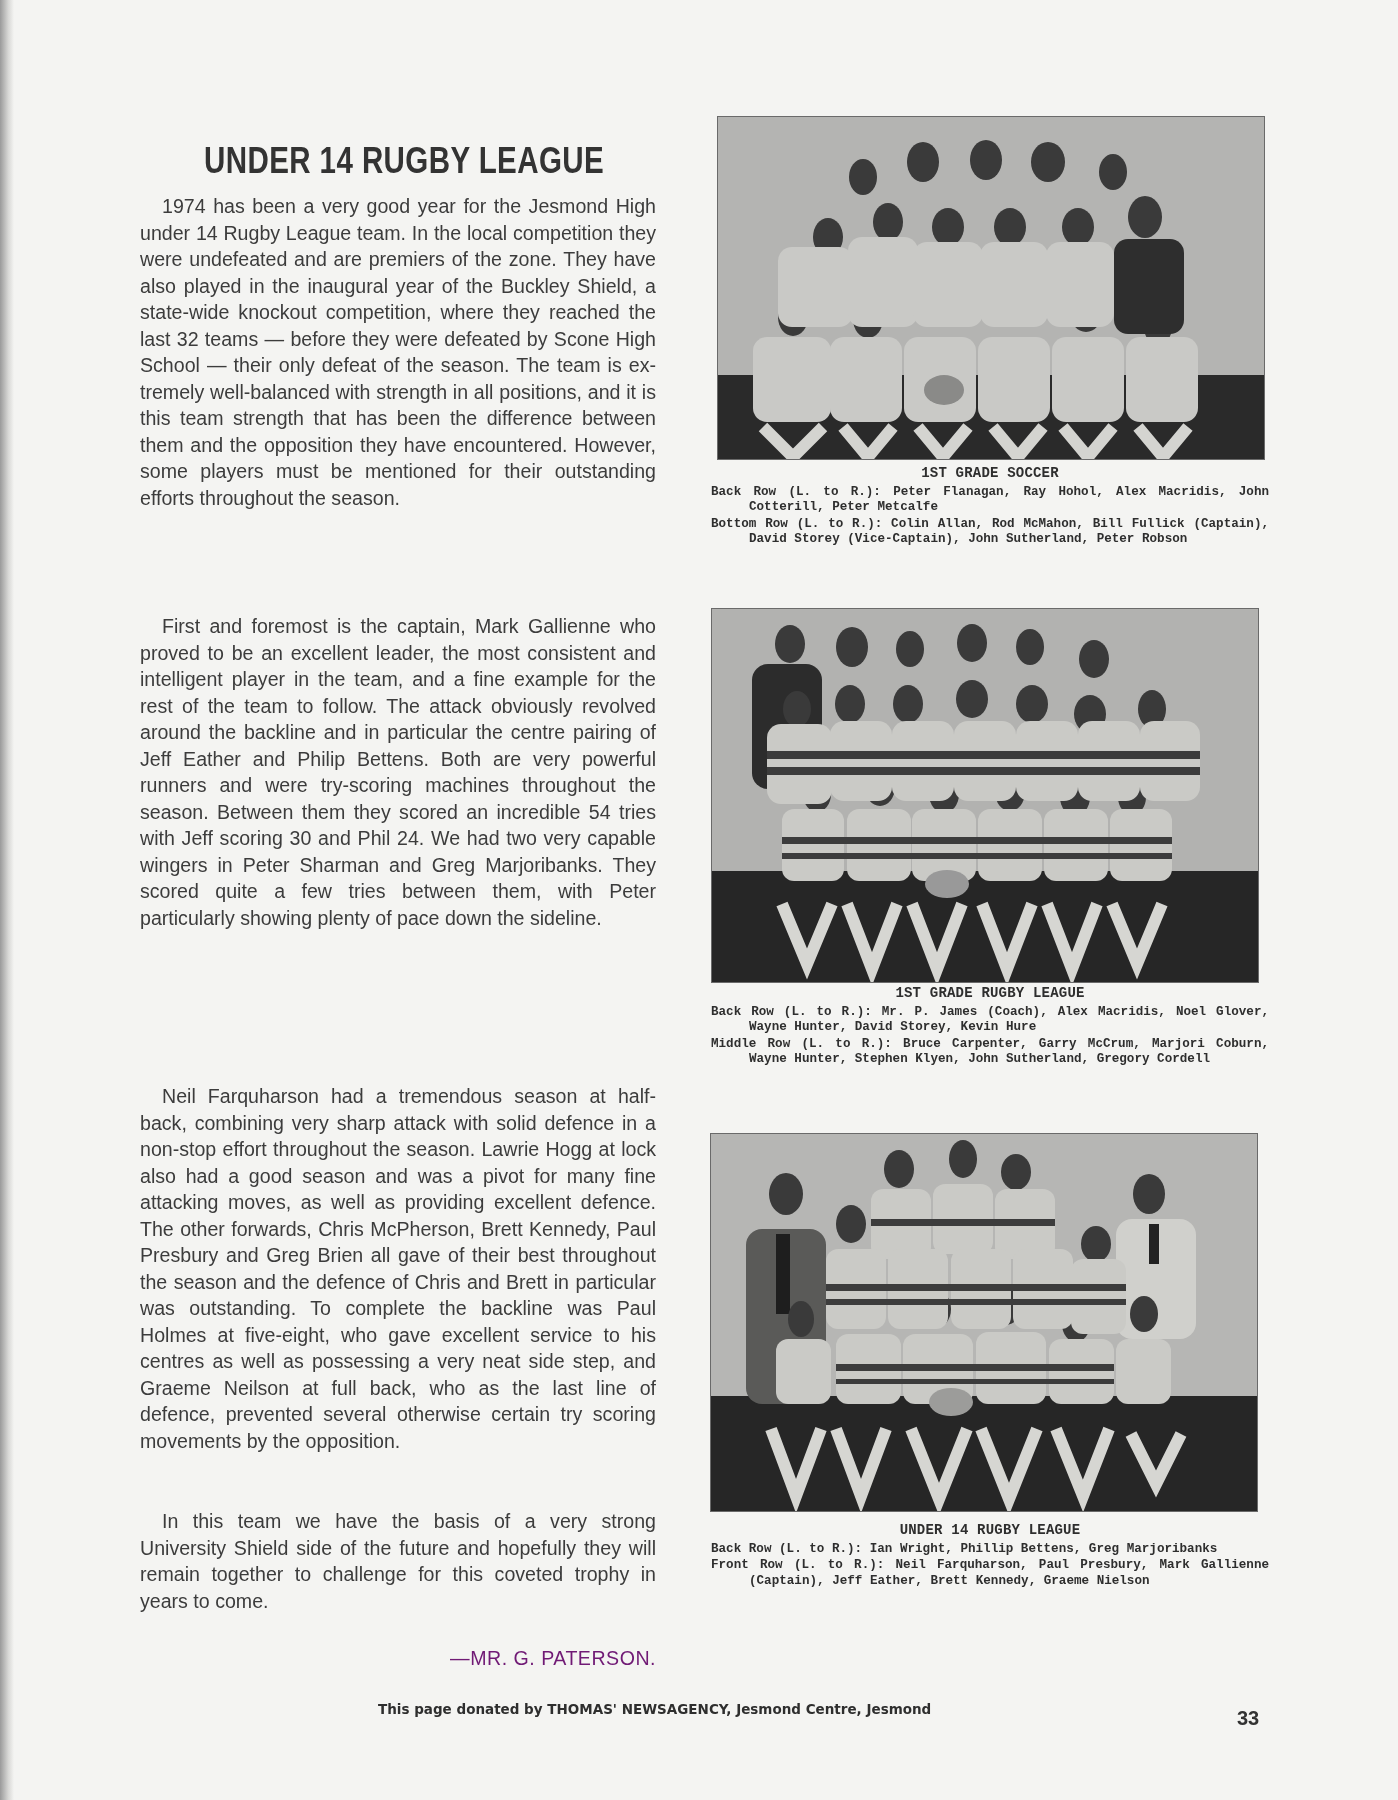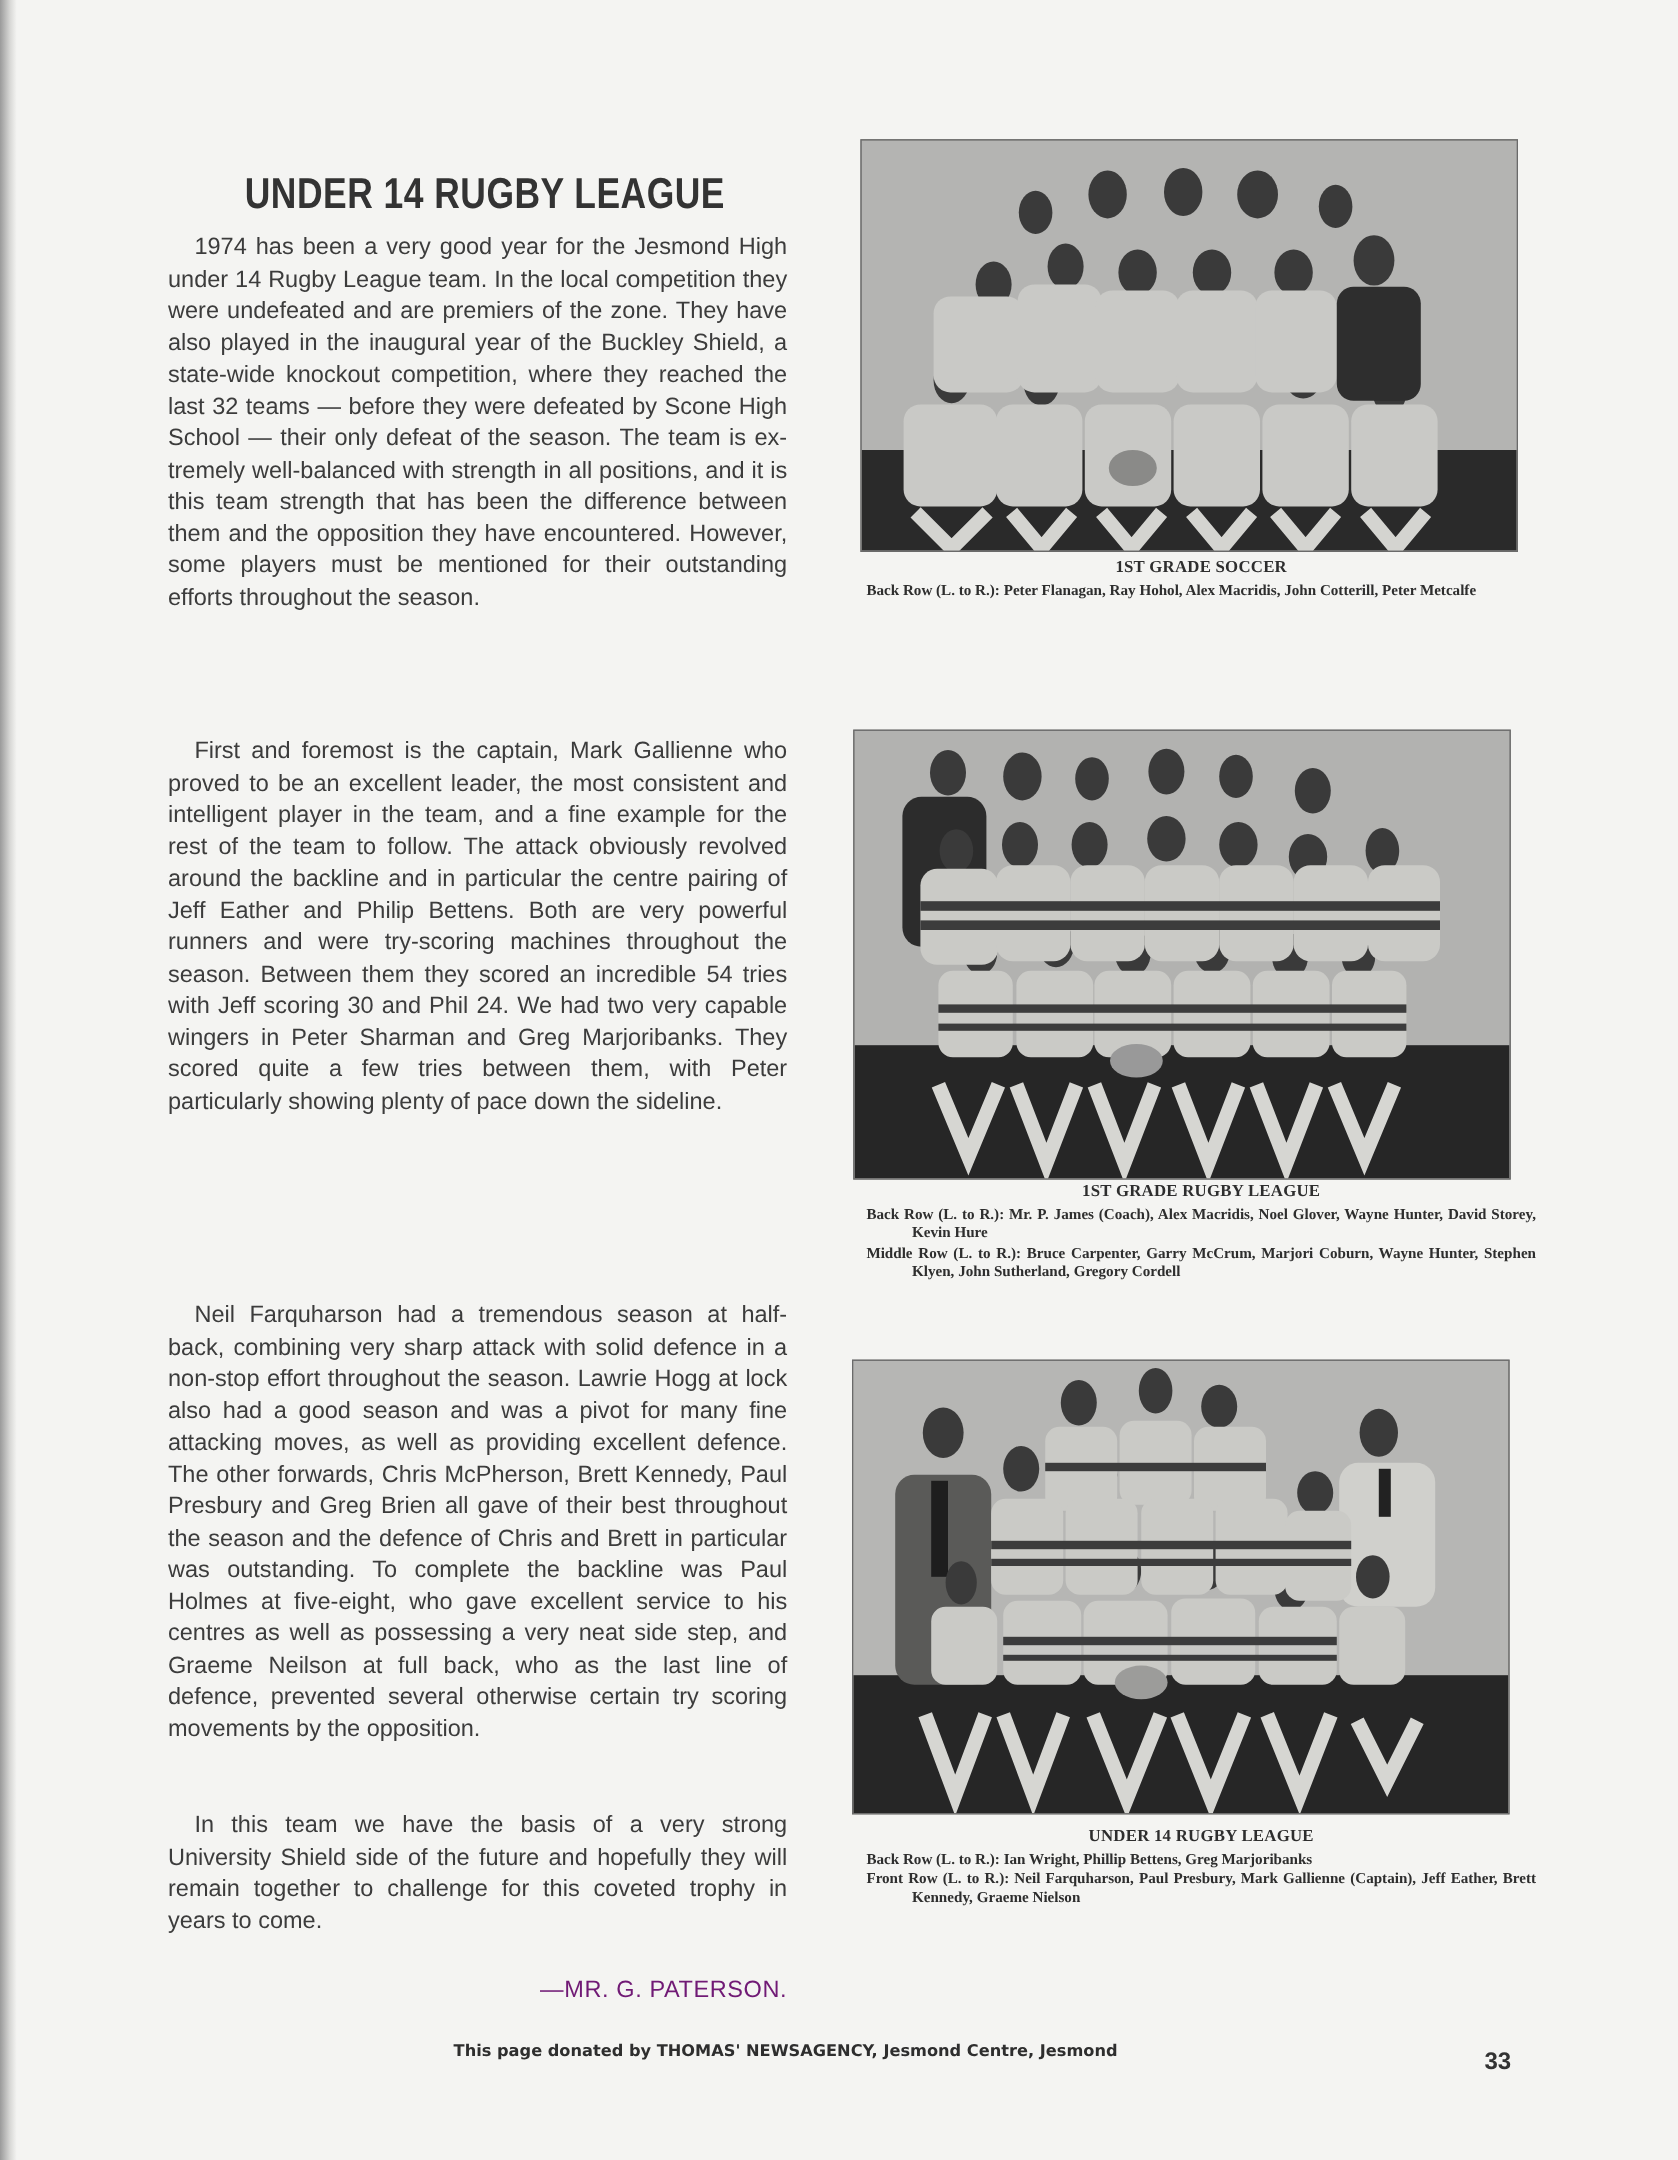--- a/index.html
+++ b/index.html
@@ -41,22 +41,22 @@
   }
   .photo {
     position: absolute; background: #8e8e8c; overflow: hidden;
     border: 1px solid #6a6a6a;
   }
   .photo svg { display: block; width: 100%; height: 100%; }
   .ph1 { left: 7px; top: 116px; width: 546px; height: 342px; }
   .ph2 { left: 1px; top: 608px; width: 546px; height: 373px; }
   .ph3 { left: 0px; top: 1133px; width: 546px; height: 377px; }
   .caption-block {
-    position: absolute; left: 12px; width: 558px;
-    font-family: Liberation Serif, serif; font-weight: bold;
+    position: absolute; left: 1px; width: 558px;
+    font-family: Liberation Mono, monospace; font-weight: bold;
     font-size: 12.6px; line-height: 15.5px; color: #2e2e2e;
   }
   .cap-title {
     text-align: center; font-size: 14px; margin-bottom: 3px; letter-spacing: 0.2px;
   }
   .cap-row {
     text-align: justify; padding-left: 38px; text-indent: -38px;
     margin: 0 0 1px 0;
   }
   .cb1 { top: 466px; }
@@ -133,20 +133,21 @@
           <path d="M275 310 L300 340 L325 310"></path>
           <path d="M345 310 L370 340 L395 310"></path>
           <path d="M420 310 L445 340 L470 310"></path>
       </g>
       <ellipse cx="226" cy="273" rx="20" ry="15" fill="#8a8a88"></ellipse>
     </svg>
   </div>
   <div class="caption-block cb1">
     <div class="cap-title">1ST GRADE SOCCER</div>
     <p class="cap-row">Back Row (L. to R.): Peter Flanagan, Ray Hohol, Alex Macridis, John Cotterill, Peter Metcalfe</p>
+    <p class="cap-row">Bottom Row (L. to R.): Colin Allan, Rod McMahon, Bill Fullick (Captain), David Storey (Vice-Captain), John Suther­land, Peter Robson</p>
   </div>
 
   <div class="photo ph2" aria-label="Team photo: 1st Grade Rugby League">
     <svg viewBox="0 0 546 373" preserveAspectRatio="none">
       <rect x="0" y="0" width="546" height="373" fill="#b2b2b0"></rect>
       <rect x="0" y="262" width="546" height="111" fill="#262626"></rect>
       <rect x="40" y="55" width="70" height="125" rx="16" fill="#2c2c2c"></rect>
       <g fill="#3a3a3a">
         <ellipse cx="78" cy="35" rx="15" ry="19"></ellipse>
           <ellipse cx="140" cy="38" rx="16" ry="20"></ellipse>

